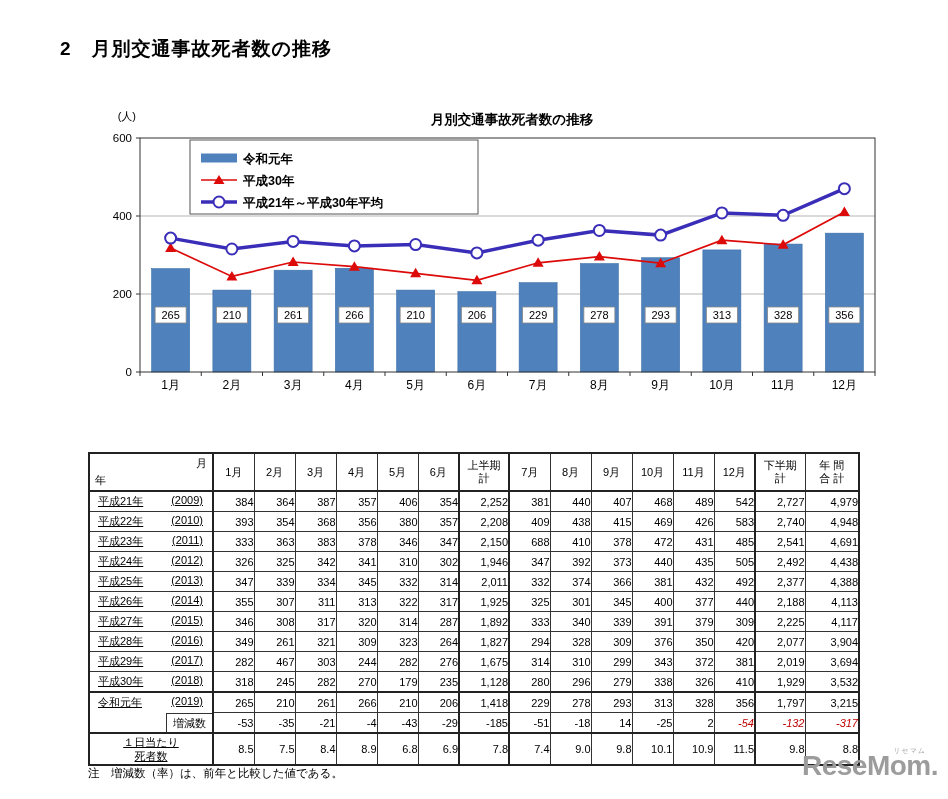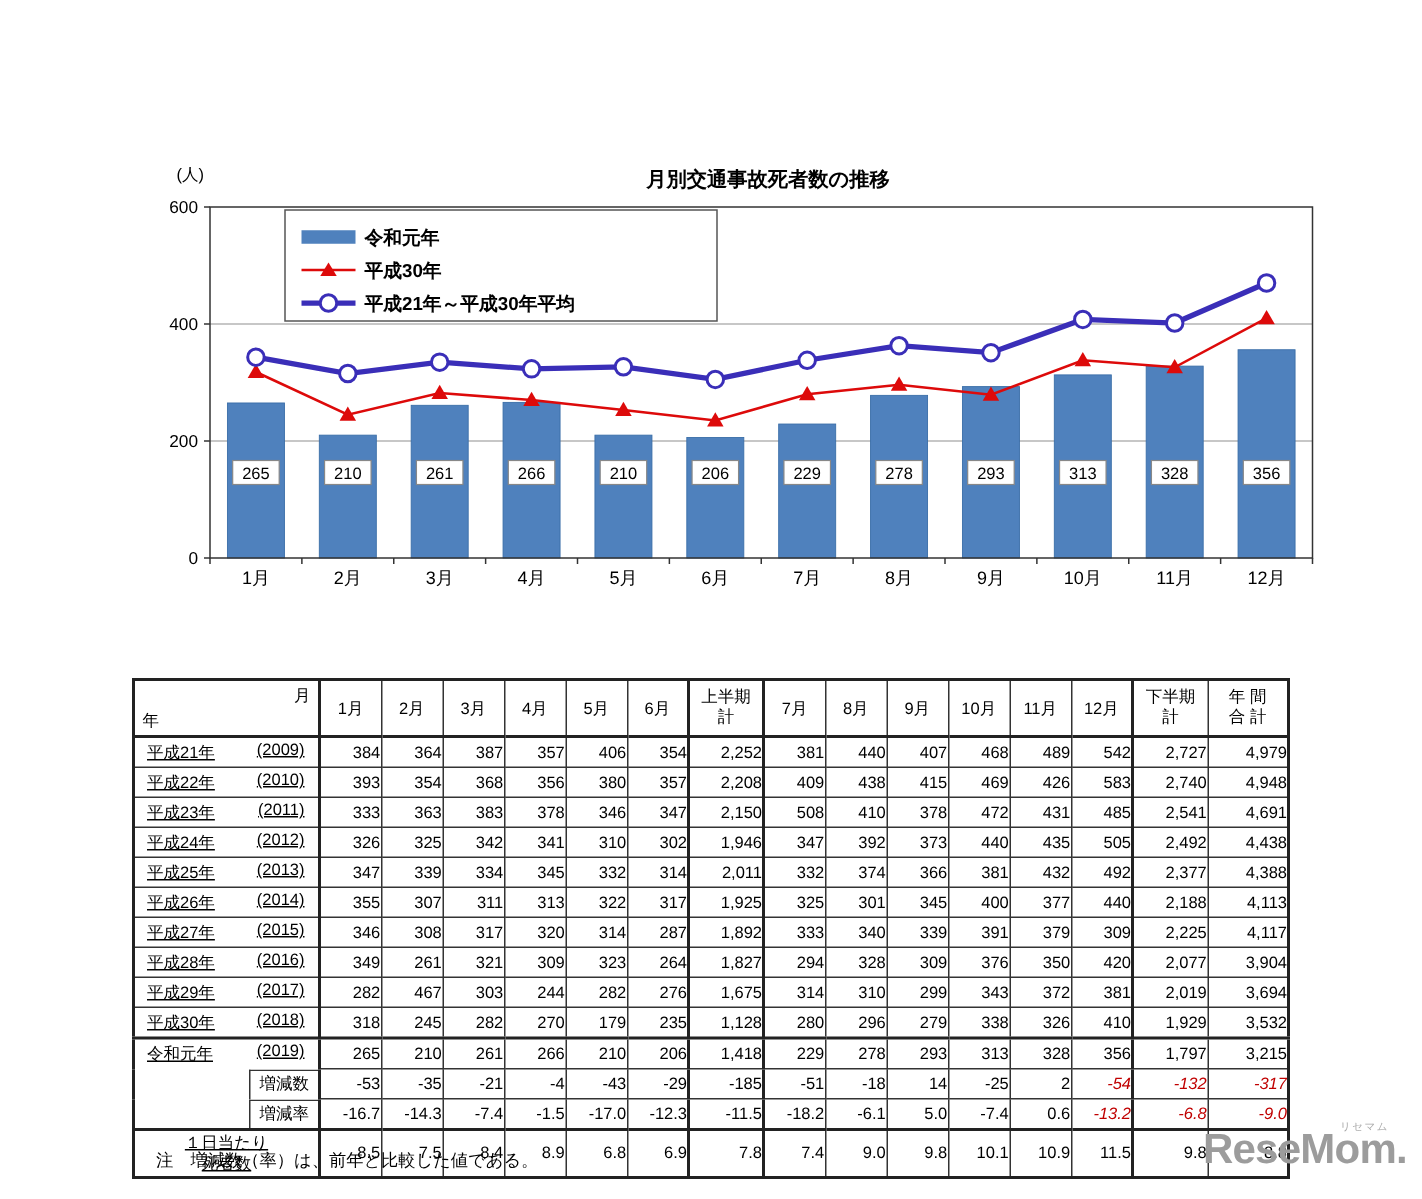--- a/index.html
+++ b/index.html
@@ -21,30 +21,31 @@
   .br2{border-right:2px solid #222 !important;}
   .bl2{border-left:2px solid #222 !important;}
   tr.reiwa td{border-top:2px solid #222;}
   tr.reiwa td.lbl{border-bottom:none;}
   tr.delta td.lbl{border-top:none;border-bottom:none;}
   .sub{width:46px;margin-left:auto;height:100%;line-height:18px;text-align:center;
        border-left:1px solid #333;border-top:1px solid #333;box-sizing:border-box;}
   tr.daily td{border-top:2px solid #222;height:30px;}
   tr.daily td.lbl div{text-align:center;line-height:14px;text-decoration:underline;}
   .red{color:#c00000;font-style:italic;}
-  .note{position:absolute;left:104px;top:766px;font-size:11.5px;}
+  .note{position:absolute;left:88px;top:766px;font-size:11.5px;}
   .logo{position:absolute;right:10px;top:750px;font-size:28px;font-weight:bold;color:#9c9c9c;
         letter-spacing:-0.5px;}
   .logo .ruby{position:absolute;right:12px;top:-4px;font-size:7px;font-weight:normal;color:#a8a8a8;
         letter-spacing:1px;}
 </style>
 </head>
 <body>
 
 <div id="screen">
+  <div class="heading">2　月別交通事故死者数の推移</div>
   <div id="chart"><svg width="810" height="300" viewBox="0 0 810 300">
         <text x="48" y="20" text-anchor="end" font-size="11">(人)</text>
         <text x="424" y="24" text-anchor="middle" font-size="13.5" font-weight="bold">月別交通事故死者数の推移</text>
         <line x1="52" y1="194" x2="787" y2="194" stroke="#b4b4b4" stroke-width="1"></line>
         <line x1="52" y1="116" x2="787" y2="116" stroke="#b4b4b4" stroke-width="1"></line>
         <rect x="63.625" y="168.65" width="38" height="103.35" fill="#4F81BD" stroke="#3A6EA8" stroke-width="0.6"></rect>
         <rect x="124.875" y="190.1" width="38" height="81.9" fill="#4F81BD" stroke="#3A6EA8" stroke-width="0.6"></rect>
         <rect x="186.125" y="170.20999999999998" width="38" height="101.79000000000002" fill="#4F81BD" stroke="#3A6EA8" stroke-width="0.6"></rect>
         <rect x="247.375" y="168.26" width="38" height="103.74000000000001" fill="#4F81BD" stroke="#3A6EA8" stroke-width="0.6"></rect>
         <rect x="308.625" y="190.1" width="38" height="81.9" fill="#4F81BD" stroke="#3A6EA8" stroke-width="0.6"></rect>
@@ -255,21 +256,21 @@
                 <span>(2011)</span>
               </div>
             </td>
             <td class="num">333</td>
             <td class="num">363</td>
             <td class="num">383</td>
             <td class="num">378</td>
             <td class="num">346</td>
             <td class="num">347</td>
             <td class="num bl2 br2">2,150</td>
-            <td class="num">508</td>
+            <td class="num">688</td>
             <td class="num">410</td>
             <td class="num">378</td>
             <td class="num">472</td>
             <td class="num">431</td>
             <td class="num">485</td>
             <td class="num bl2">2,541</td>
             <td class="num">4,691</td>
           </tr>
           <tr>
             <td class="lbl br2">
@@ -468,40 +469,20 @@
             <td class="num bl2 br2">-185</td>
             <td class="num">-51</td>
             <td class="num">-18</td>
             <td class="num">14</td>
             <td class="num">-25</td>
             <td class="num">2</td>
             <td class="num red">-54</td>
             <td class="num bl2 red">-132</td>
             <td class="num red">-317</td>
           </tr>
-          <tr class="delta delta2">
-            <td class="lbl br2">
-              <div class="sub">増減率</div>
-            </td>
-            <td class="num">-16.7</td>
-            <td class="num">-14.3</td>
-            <td class="num">-7.4</td>
-            <td class="num">-1.5</td>
-            <td class="num">-17.0</td>
-            <td class="num">-12.3</td>
-            <td class="num bl2 br2">-11.5</td>
-            <td class="num">-18.2</td>
-            <td class="num">-6.1</td>
-            <td class="num">5.0</td>
-            <td class="num">-7.4</td>
-            <td class="num">0.6</td>
-            <td class="num red">-13.2</td>
-            <td class="num bl2 red">-6.8</td>
-            <td class="num red">-9.0</td>
-          </tr>
           <tr class="daily">
             <td class="lbl br2">
               <div>１日当たり</div>
               <div>死者数</div>
             </td>
             <td class="num">8.5</td>
             <td class="num">7.5</td>
             <td class="num">8.4</td>
             <td class="num">8.9</td>
             <td class="num">6.8</td>

